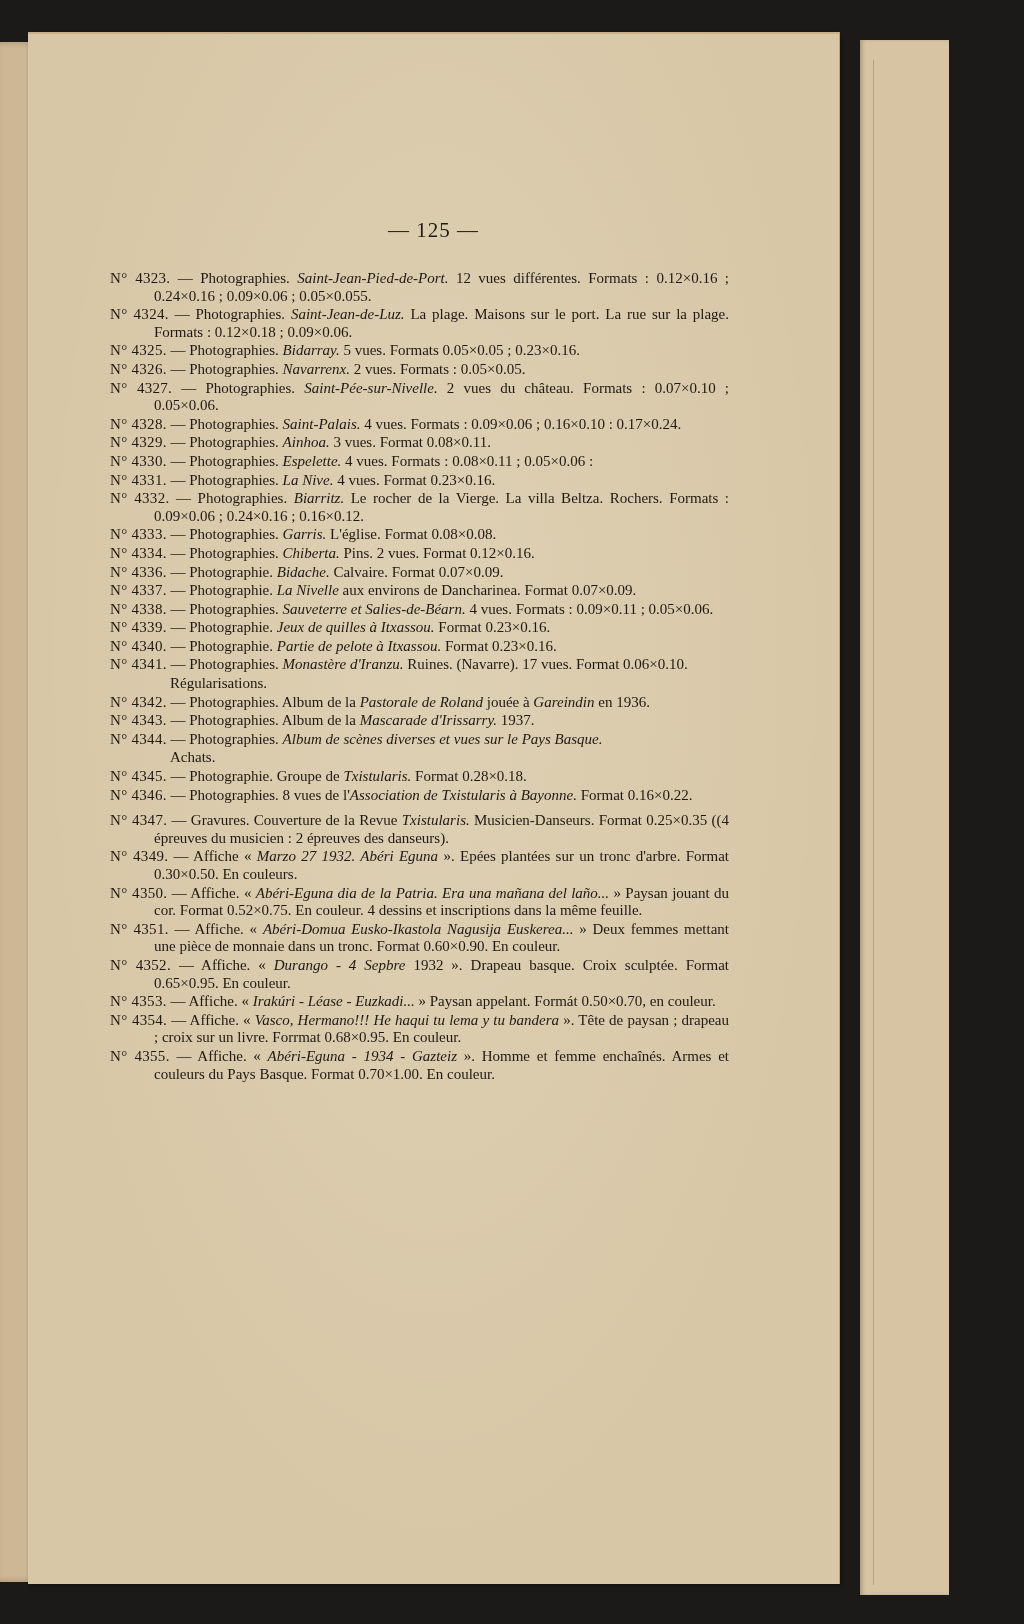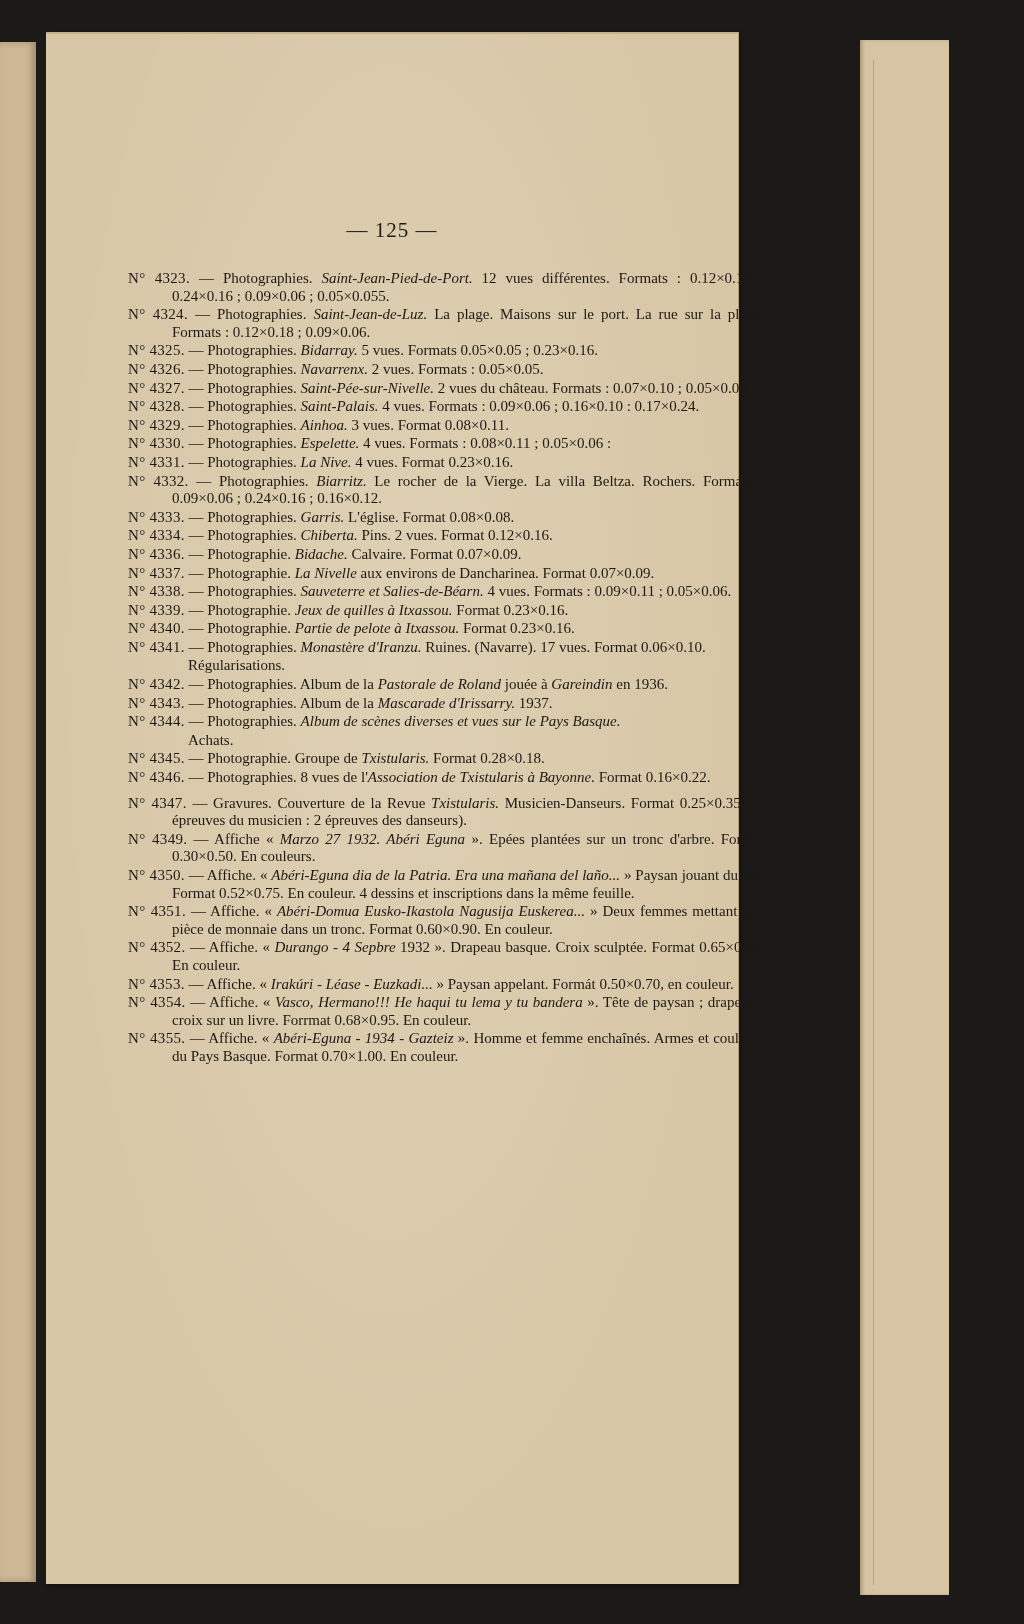--- a/index.html
+++ b/index.html
@@ -17,37 +17,37 @@
     position: absolute; left: 860px; top: 40px; width: 88px; height: 1555px;
     background: #d6c4a2;
     border-left: 1px solid #b39f7c;
     box-shadow: inset 2px 0 3px rgba(90,70,40,0.25);
   }
   .back-leaf::before {
     content: ""; position: absolute; left: 12px; top: 20px; bottom: 10px; width: 1px;
     background: #b7a17e;
   }
   .page {
-    position: absolute; left: 46px; top: 32px; width: 692px; height: 1550px;
+    position: absolute; left: 28px; top: 32px; width: 811px; height: 1550px;
     background: #d7c7a7;
     background-image:
       radial-gradient(ellipse at 50% 40%, rgba(255,250,235,0.18), rgba(0,0,0,0) 70%);
     border-top: 2px solid #c8b088;
     box-shadow: 1px 0 0 #b59f7c, 2px 2px 4px rgba(0,0,0,0.35);
   }
   .page-number {
     position: absolute; left: 0; width: 100%; top: 184px;
     text-align: center; font-size: 21px; color: #1f1a14; letter-spacing: 1px;
   }
   .entries {
     position: absolute; left: 82px; top: 236px; width: 636px;
     color: #1e1914; font-size: 15px; line-height: 17.6px;
   }
   .entry {
-    margin: 0 0 1px 0;
+    margin: 0 17px 1px 0;
     padding-left: 44px; text-indent: -44px;
     text-align: justify;
   }
   .entry .no { letter-spacing: 0.3px; }
   .entry i { font-style: italic; }
   .section-heading {
     padding-left: 60px; margin: 0 0 1px 0;
   }
   .entry.gap { margin-top: 8px; }
 </style>

